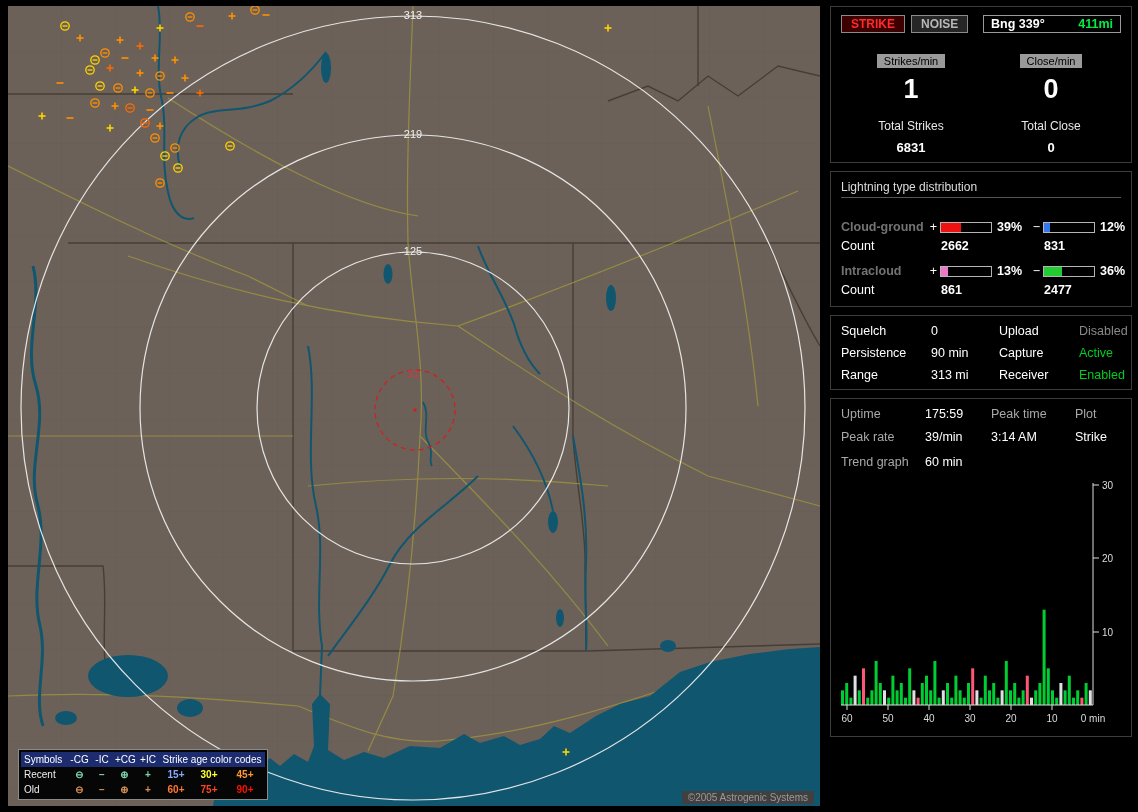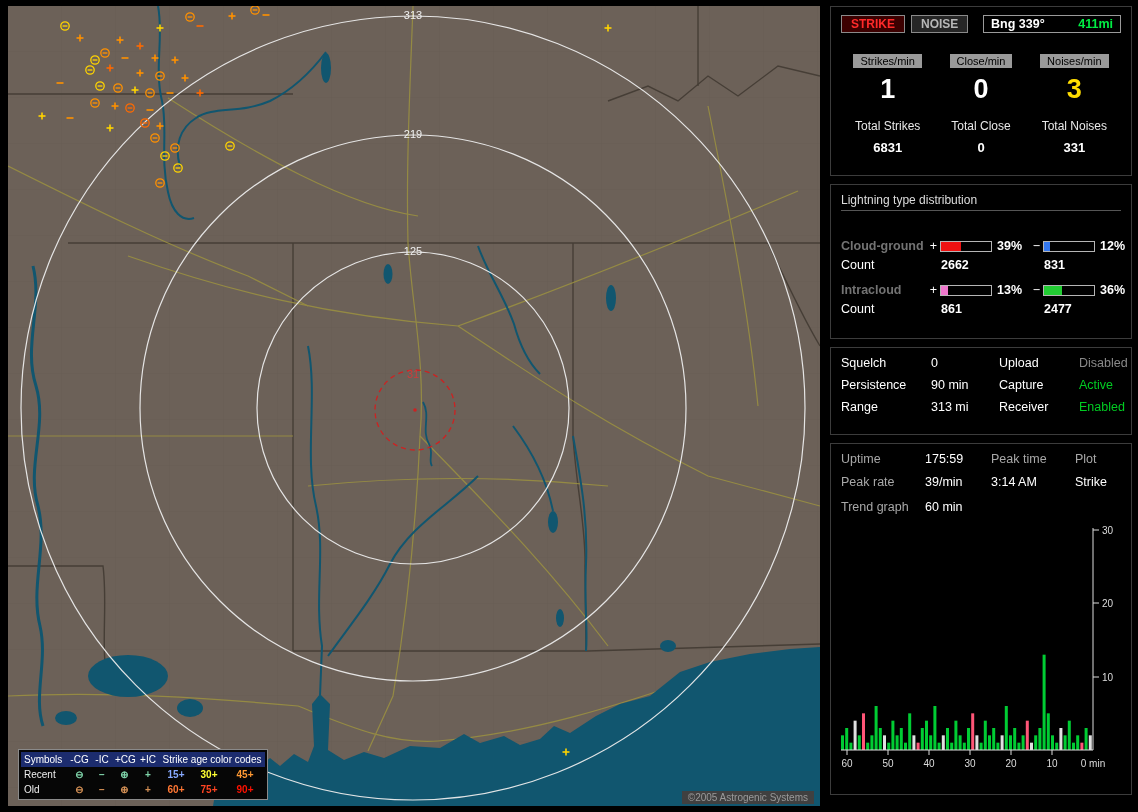--- a/index.html
+++ b/index.html
@@ -13,35 +13,35 @@
   .lg-grid{display:grid;grid-template-columns:46px 25px 20px 25px 22px 34px 32px 40px;line-height:15px;font-size:10px;color:#ddd;}
   .lg-hdr{background:#1c2c6e;color:#fff;padding:0 3px;white-space:nowrap;}
   .lg-ch{text-align:center;}
   .lg-age{grid-column:6 / span 3;text-align:center;}
   .lg-l{padding:0 3px;color:#eee;}
   .lg-sym{text-align:center;font-weight:bold;}
   .lg-age-v{text-align:center;font-weight:bold;}
   .copyright{position:absolute;right:6px;bottom:2px;background:#404040;color:#9a9a9a;font-size:10px;padding:1px 6px;}
   
   .sidebar{position:absolute;left:830px;top:6px;width:302px;height:800px;display:flex;flex-direction:column;gap:8px;color:#ddd;}
-  .panel{background:#000;border:1px solid #3c3c3c;padding:8px 10px 20px;}
+  .panel{background:#000;border:1px solid #3c3c3c;padding:8px 10px 7px;}
   .toprow{display:flex;align-items:center;gap:6px;}
   .btn{font-size:12px;font-weight:bold;padding:1px 9px;border:1px solid #8a8a8a;cursor:default;}
   .btn.strike{background:#3c0000;color:#ff2a2a;}
   .btn.noise{background:#262626;color:#b8b8b8;}
   .bng{margin-left:auto;display:flex;justify-content:space-between;align-items:center;border:1px solid #9a9a9a;
        background:#000;width:138px;padding:1px 7px;font-size:12.5px;font-weight:bold;color:#fff;}
   .bng .rng{color:#00ee44;}
   .rates{display:flex;margin-top:18px;}
   .rate-col{flex:1;text-align:center;}
   .rate-h{display:inline-block;background:#9a9a9a;color:#000;font-size:11px;padding:1px 7px;}
   .rate-v{font-size:27px;font-weight:bold;color:#fff;margin-top:7px;line-height:1;}
   .rate-tl{font-size:12px;color:#e8e8e8;margin-top:16px;}
   .rate-tv{font-size:13px;color:#fff;font-weight:bold;margin-top:7px;}
-  .dist-title{font-size:12px;color:#ddd;padding-bottom:3px;border-bottom:1px solid #555;margin-bottom:28px;}
+  .dist-title{font-size:12px;color:#ddd;padding-bottom:3px;border-bottom:1px solid #555;margin-bottom:22px;}
   .dist-row{display:grid;grid-template-columns:86px 13px 52px 38px 13px 52px 1fr;align-items:center;font-size:12.5px;}
   .dist-label{font-weight:bold;color:#737373;}
   .dist-sign{color:#fff;text-align:center;}
   .bar{height:11px;border:1px solid #b5b5b5;background:#000;}
   .bar i{display:block;height:100%;}
   .dist-pct{font-weight:bold;color:#fff;padding-left:5px;}
   .count-row{display:grid;grid-template-columns:86px 103px 1fr;font-size:12.5px;margin:5px 0 11px;}
   .count-label{color:#fff;}
   .count-v{font-weight:bold;color:#fff;padding-left:14px;}
   .date-panel{border:1px solid #6a6a6a;padding:6px 10px;}
@@ -357,26 +357,20 @@
           <span class="rate-h">Strikes/min</span>
           <div class="rate-v" style="color: rgb(255, 255, 255);">1</div>
           <div class="rate-tl">Total Strikes</div>
           <div class="rate-tv">6831</div>
         </div>
         <div class="rate-col">
           <span class="rate-h">Close/min</span>
           <div class="rate-v" style="color: rgb(255, 255, 255);">0</div>
           <div class="rate-tl">Total Close</div>
           <div class="rate-tv">0</div>
-        </div>
-        <div class="rate-col">
-          <span class="rate-h">Noises/min</span>
-          <div class="rate-v" style="color: rgb(255, 221, 0);">3</div>
-          <div class="rate-tl">Total Noises</div>
-          <div class="rate-tv">331</div>
         </div>
       </div>
     </div>
 
     <div class="panel">
       <div class="dist-title">Lightning type distribution</div>
 
       <div class="dist-row">
         <span class="dist-label">Cloud-ground</span>
         <span class="dist-sign">+</span>

